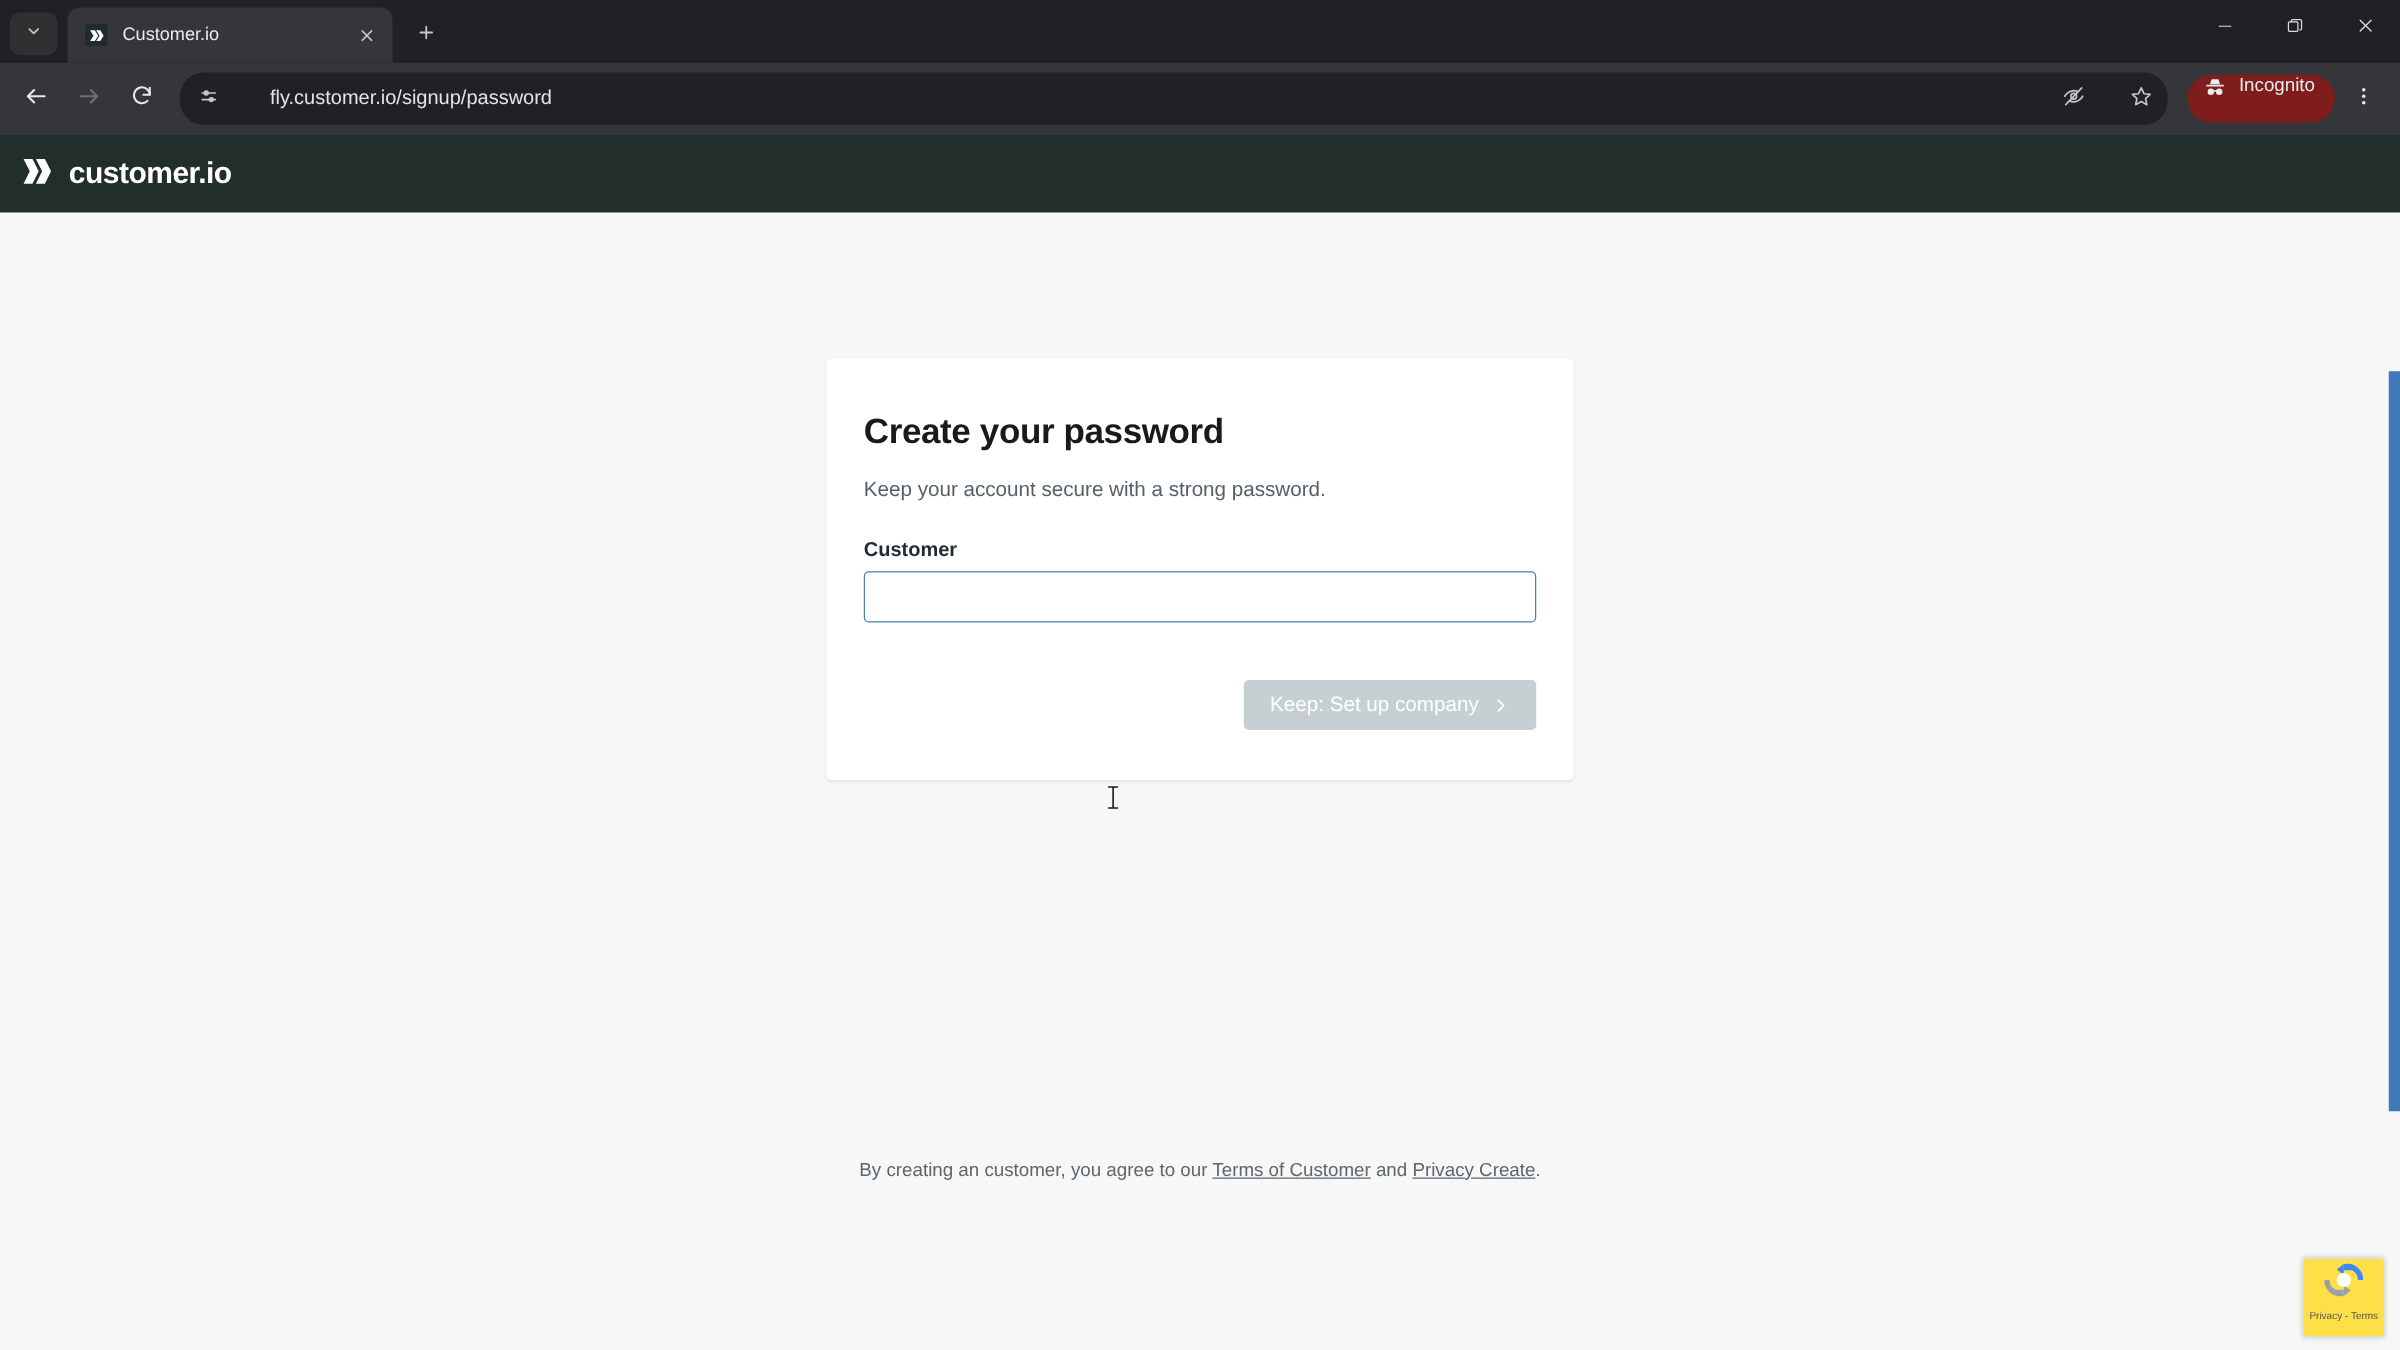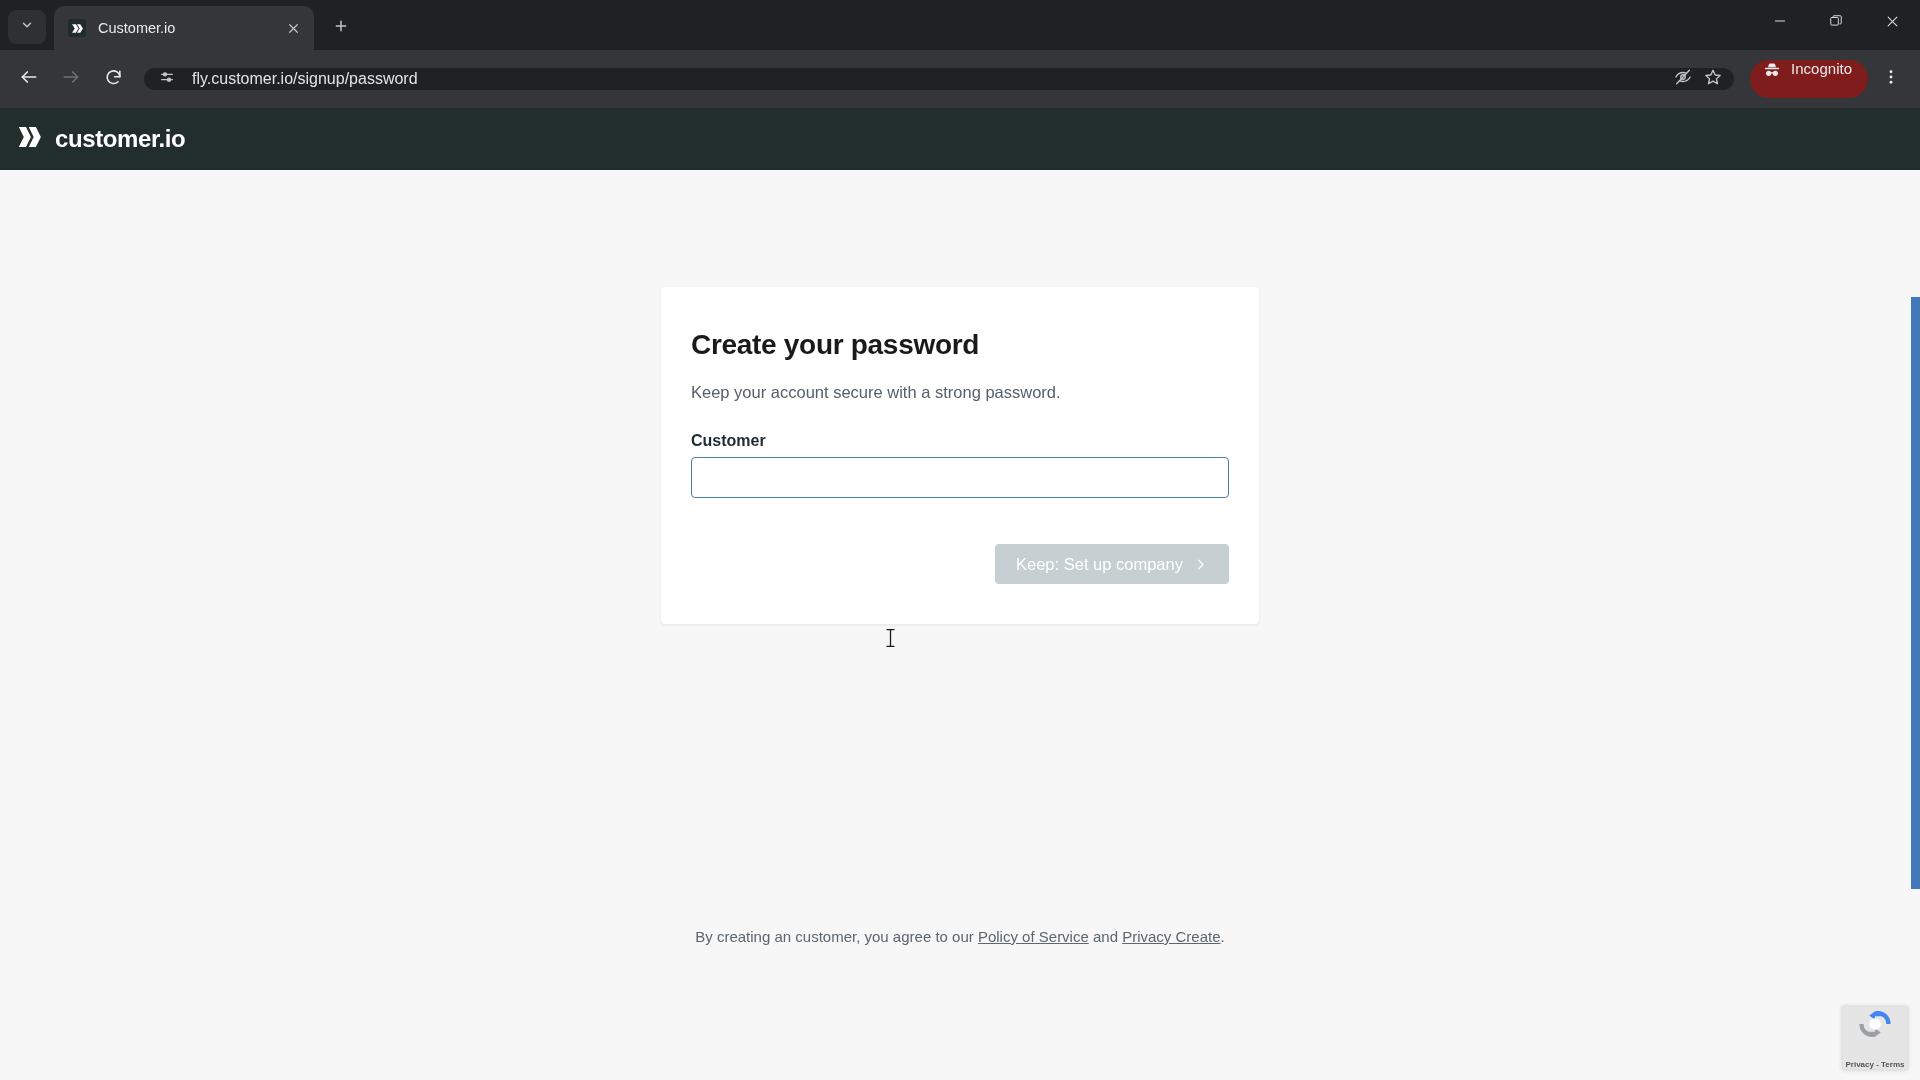--- a/index.html
+++ b/index.html
@@ -60,22 +60,22 @@
     height: 58px; background: #35363a;
     display: flex; align-items: center; padding: 0 10px; flex: 0 0 58px;
   }
   .navbtn {
     width: 38px; height: 38px; border-radius: 50%; margin-right: 4px;
     display: flex; align-items: center; justify-content: center; cursor: pointer;
   }
   .navbtn.disabled { cursor: default; }
 
   .omnibox {
-    flex: 1; height: 22px; background: #202124; border-radius: 19px;
-    display: flex; align-items: center; margin: 0 8px; padding: 0 6px 0 8px;
+    flex: 1; height: 42px; background: #202124; border-radius: 19px;
+    display: flex; align-items: center; margin: 0 8px; padding: 0 6px 0 8px; gap: 24px;
   }
   .site-info {
     width: 30px; height: 30px; border-radius: 50%;
     display: flex; align-items: center; justify-content: center; flex: 0 0 30px; cursor: pointer;
   }
   .url-text {
     flex: 1; color: #e3e3e3; font-size: 16px; margin-left: 10px;
     white-space: nowrap; overflow: hidden;
   }
   .omni-icon {
@@ -147,25 +147,25 @@
   }
   .legal a { color: #5c666f; text-decoration: underline; cursor: pointer; }
 
   .focus-strip {
     position: absolute; right: 0; top: 127px;
     width: 9px; height: 592px; background: #4279b8;
   }
 
   .recaptcha {
     position: absolute; right: 12px; bottom: 10px;
-    width: 66px; height: 64px; background: #e5e5e5;
+    width: 66px; height: 64px; background: #fde047;
     border: 1px solid #e0e0e0; border-radius: 3px;
     box-shadow: 0 0 4px rgba(0,0,0,0.18);
     display: flex; flex-direction: column; align-items: center;
-    justify-content: space-between; cursor: pointer; font-weight: bold;
+    justify-content: flex-start; cursor: pointer;
   }
   .recaptcha-legal { font-size: 8px; color: #555; margin-top: 2px; white-space: nowrap; }
 
   .ibeam { position: absolute; left: 884px; top: 457px; pointer-events: none; }
 </style>
 </head>
 <body>
 
 <div class="browser">
 
@@ -346,21 +346,21 @@
             <span class="chev">
               <svg width="15" height="15" viewBox="0 0 24 24" fill="none" stroke="#ffffff" stroke-width="2.1" stroke-linecap="round" stroke-linejoin="round">
                   <polyline points="9 5 16 12 9 19"></polyline>
                 </svg>
             </span>
           </button>
         </div>
       </div>
 
       <div class="legal">
-        <span>By creating an customer, you agree to our </span><a>Policy of Service</a><span> and </span><a>Privacy Create</a><span>.</span>
+        <span>By creating an customer, you agree to our </span><a>Terms of Customer</a><span> and </span><a>Privacy Create</a><span>.</span>
       </div>
 
       <div class="recaptcha">
         <span>
           <svg width="34" height="34" viewBox="0 0 48 48">
             <path d="M24 6 L24 13 L33 13 A12 12 0 0 1 40 24 L46 24 A18 18 0 0 0 24 6 Z" fill="#4285f4"></path>
             <path d="M24 6 L16 12 L24 18 Z" fill="#4285f4"></path>
             <path d="M24 42 L24 35 L15 35 A12 12 0 0 1 8 24 L2 24 A18 18 0 0 0 24 42 Z" fill="#9aa0a6"></path>
             <path d="M24 42 L32 36 L24 30 Z" fill="#9aa0a6"></path>
             <path d="M24 16 A8 8 0 1 0 24 32 A8 8 0 0 0 24 16 Z" fill="#ffffff"></path>

